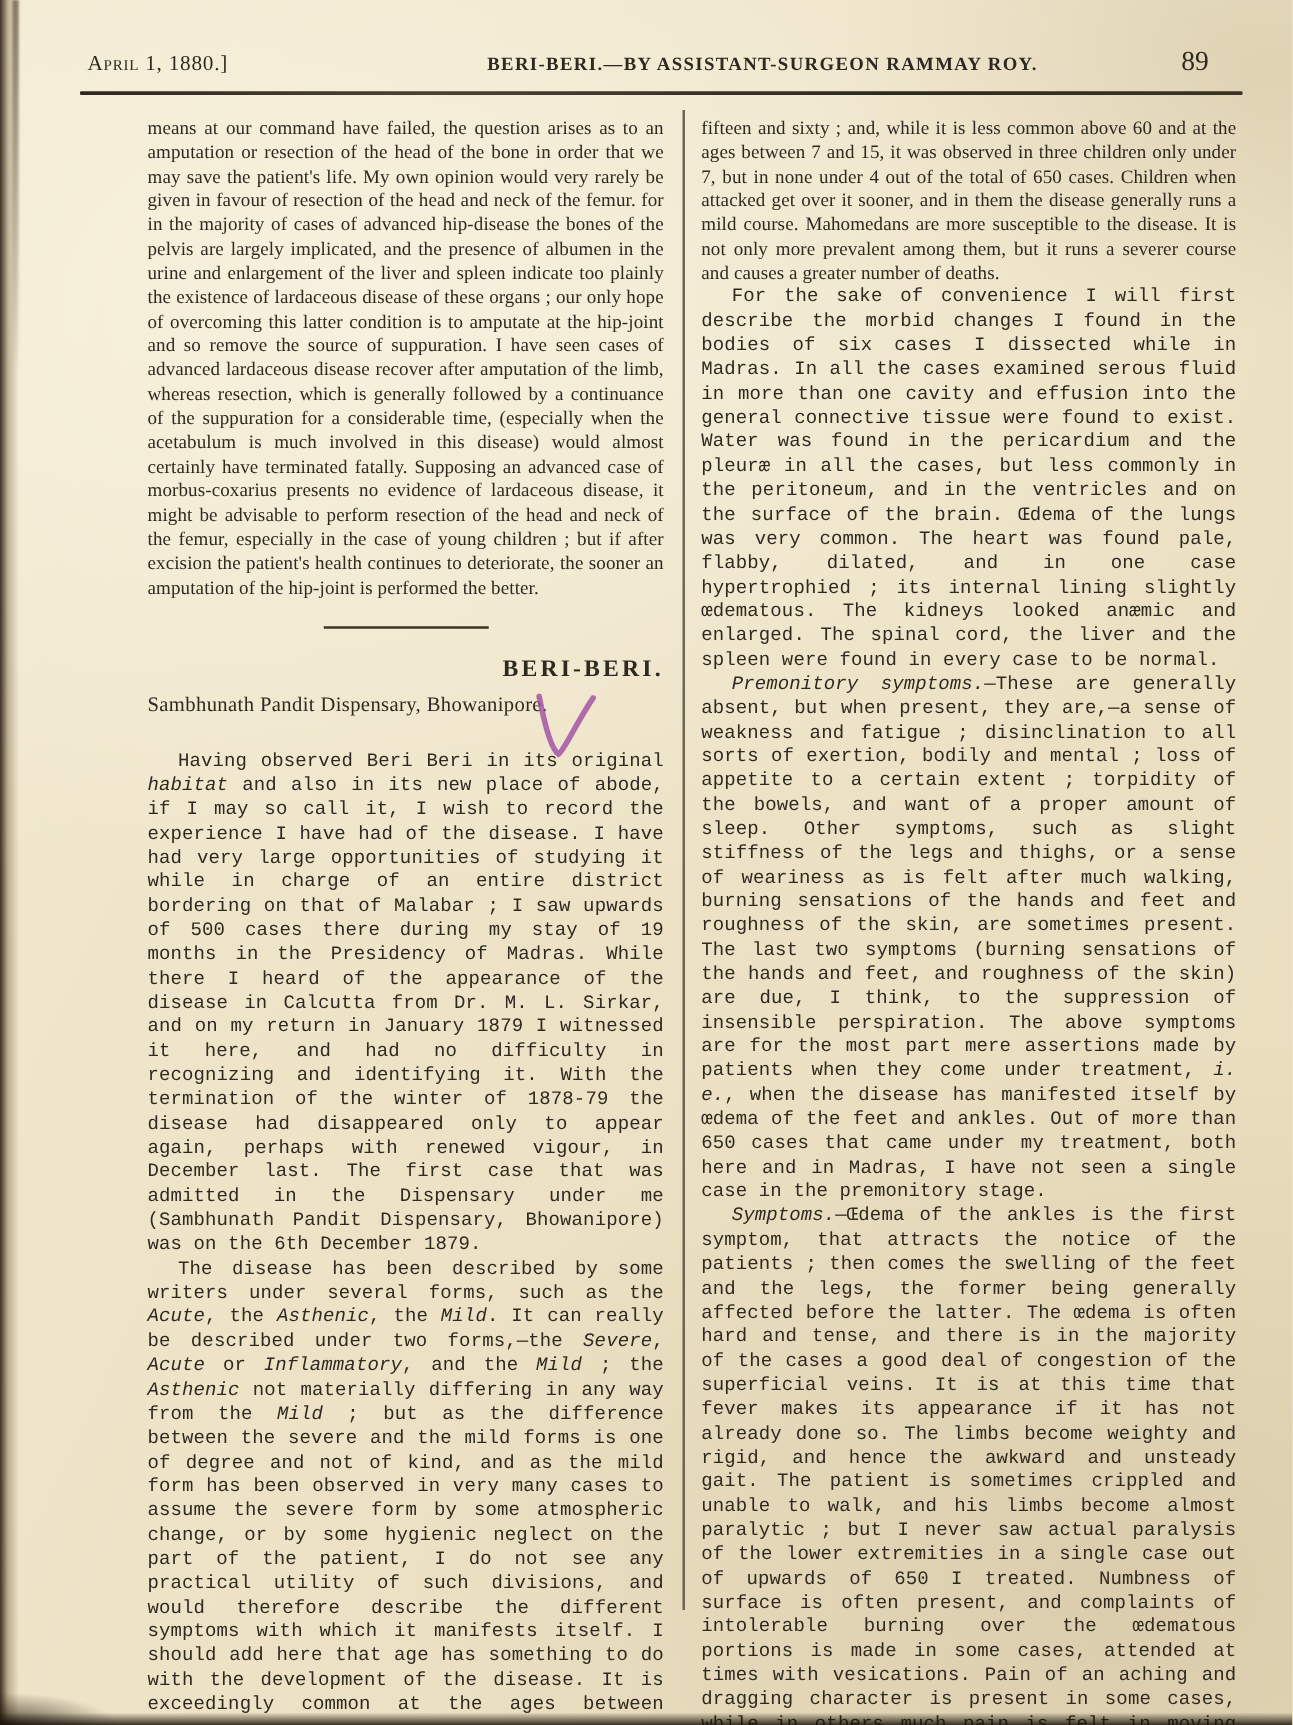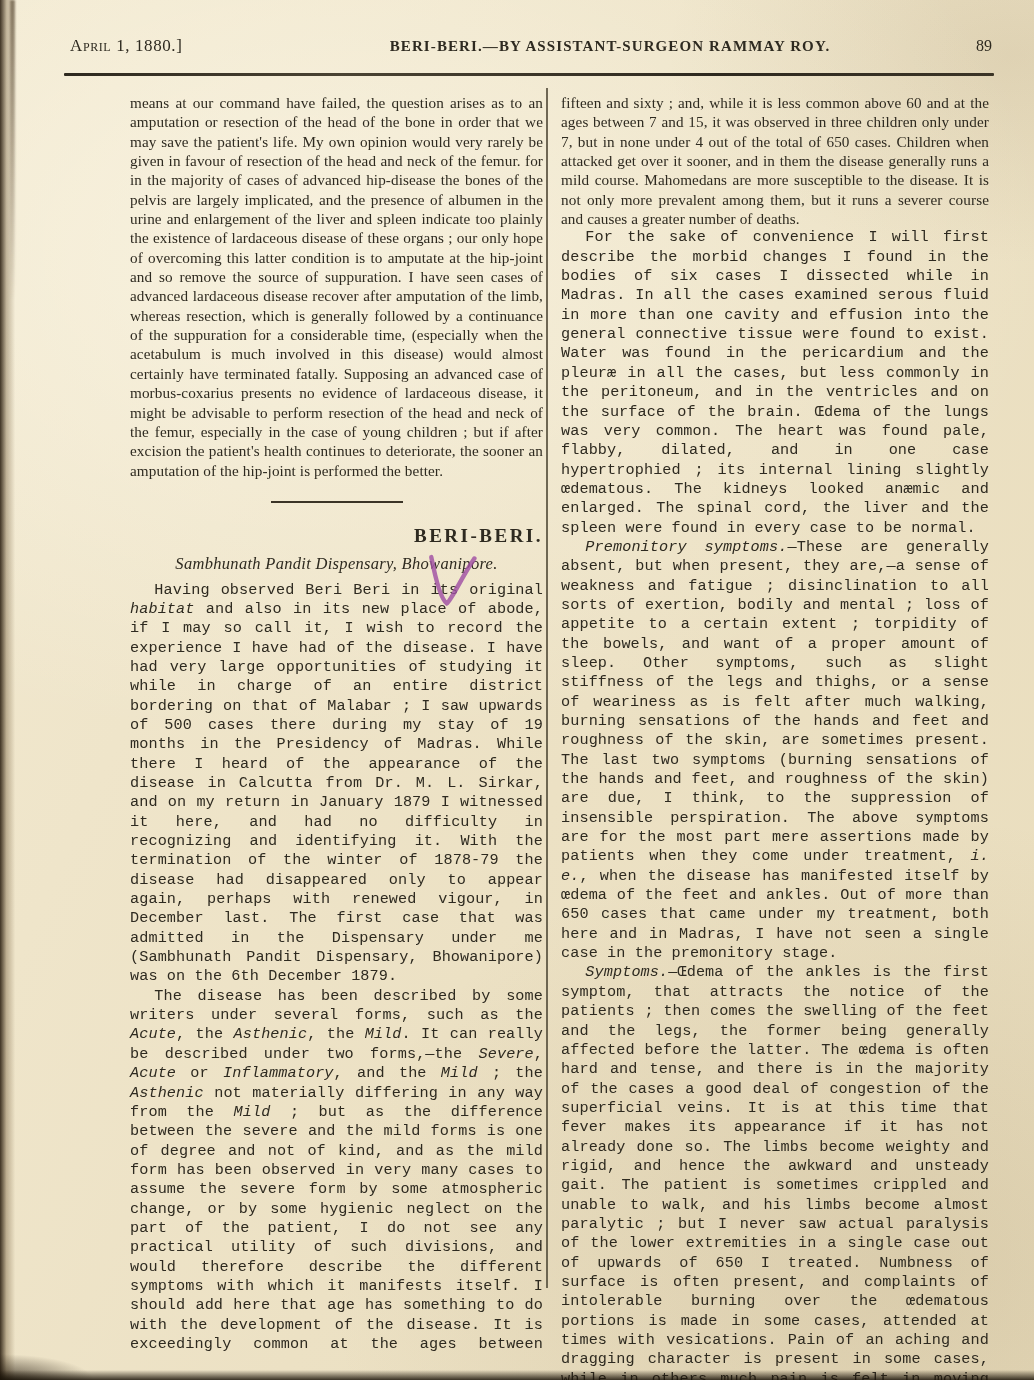--- a/index.html
+++ b/index.html
@@ -39,30 +39,30 @@
   .masthead{
     position:absolute;top:36px;left:70px;right:42px;
     display:flex;align-items:baseline;
   }
   .masthead-date{
     width:230px;font-variant:small-caps;font-size:17px;letter-spacing:.6px;white-space:nowrap;
   }
   .masthead-title{
     flex:1;text-align:center;font-weight:bold;font-size:15px;letter-spacing:1.1px;white-space:nowrap;
   }
-  .masthead-page{width:72px;text-align:right;font-size:16px;font-family:Liberation Serif, serif;}
+  .masthead-page{width:72px;text-align:center;font-size:22px;font-family:Liberation Serif, serif;}
   .header-rule{
     position:absolute;top:73px;left:64px;right:40px;height:3px;border-radius:1px;
     background:linear-gradient(90deg,#2e291f,#4a4333 30%,#2e291f 70%,#3b3426);
   }
   .col{
     position:absolute;top:93px;text-align:justify;
     font-size:15.2px;line-height:19.35px;letter-spacing:.1px;
   }
-  .col-left{left:130px;width:413px;}
+  .col-left{left:118px;width:413px;}
   .col-right{left:561px;width:428px;}
   .col-divider{
     position:absolute;left:546px;top:88px;height:1200px;width:1.6px;
     background:#57503d;opacity:.85;
   }
   p.body-par{margin:0;}
   p.indent{text-indent:1.6em;font-family:Liberation Mono, monospace;}
   p.cont-end{text-align-last:justify;}
   .section-rule{
     width:132px;margin:21px auto 0 auto;border:0;
@@ -70,22 +70,22 @@
   }
   .article-title{
     margin:23px 0 0 0;text-align:right;text-indent:0;
     font-size:19px;font-weight:600;letter-spacing:2.5px;
   }
   .byline{
     margin-top:13px;text-align:center;font-variant:small-caps;
     font-size:16.5px;letter-spacing:1px;word-spacing:2px;
   }
   .affiliation{
-    margin-top:9px;margin-bottom:7px;text-align:center;
-    font-style:italic;font-size:16.5px;letter-spacing:.3px;
+    margin-top:9px;margin-bottom:26px;
+    font-size:16.5px;letter-spacing:.3px;
   }
   .checkmark{
     position:absolute;left:424px;top:555px;width:54px;height:58px;
     transform:rotate(3deg);pointer-events:none;
   }
   .checkmark path{
     fill:none;stroke:var(--annotation);stroke-width:4.2;
     stroke-linecap:round;opacity:.82;
   }
 </style>

